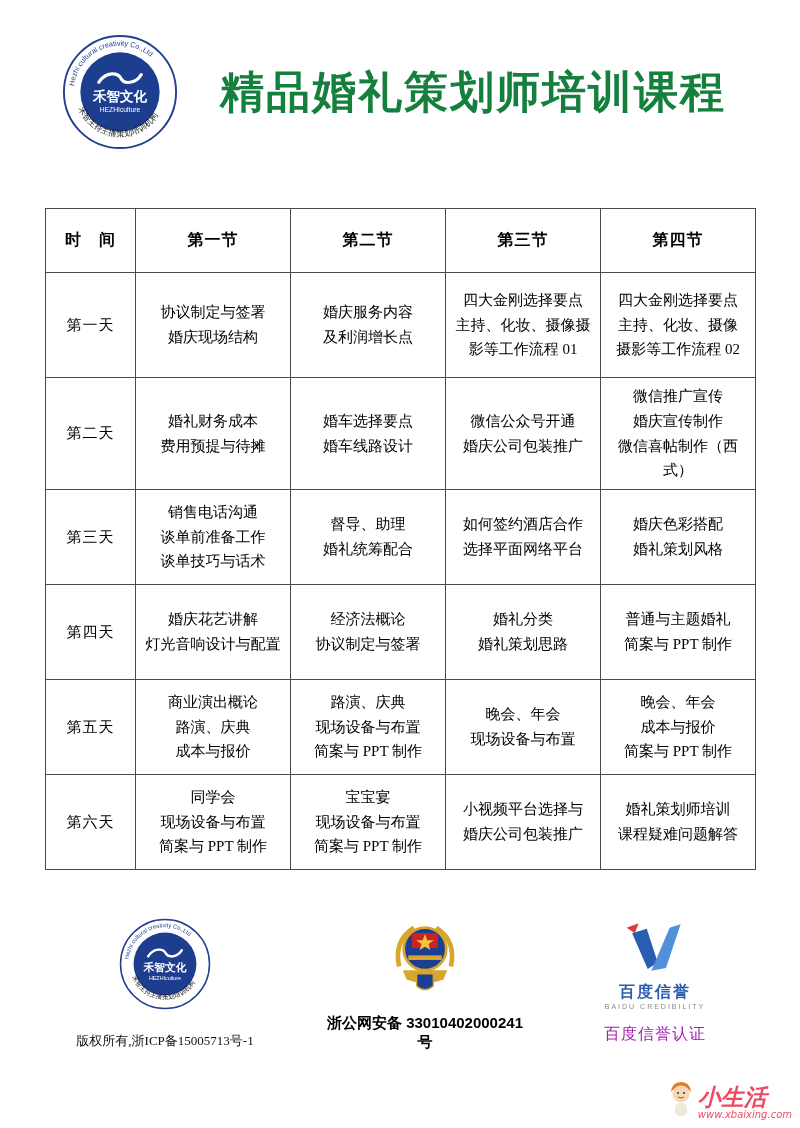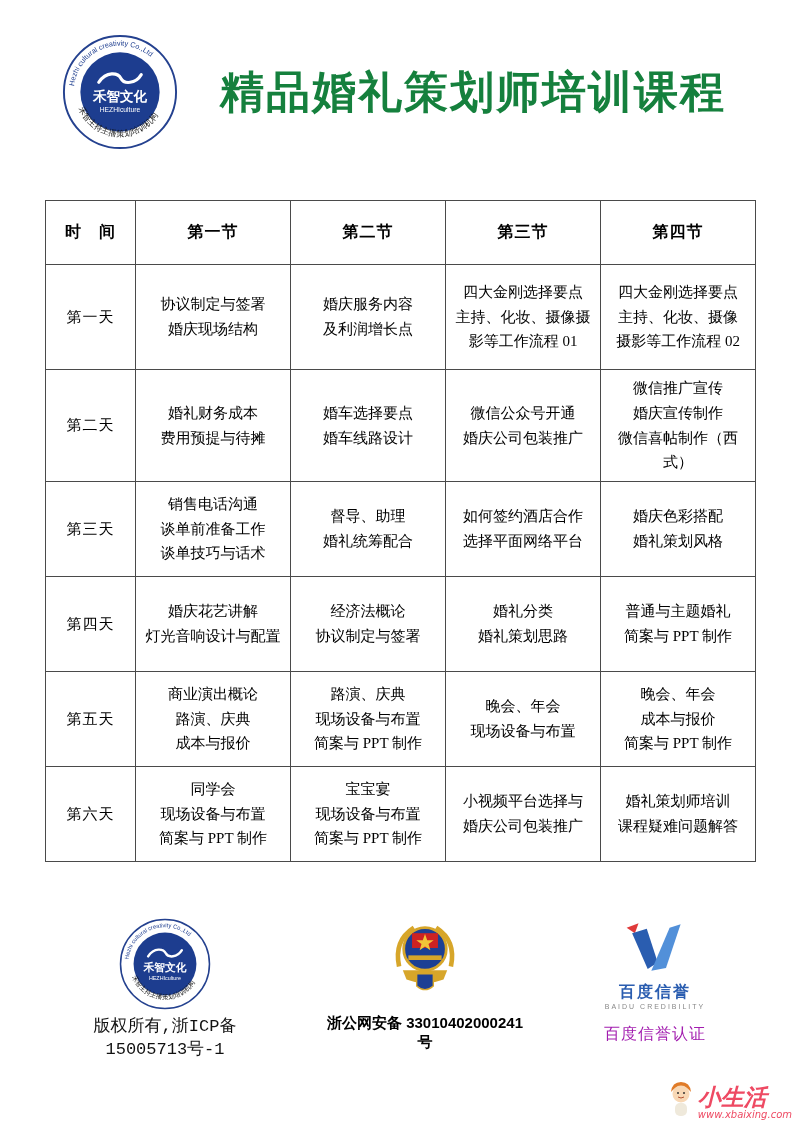--- a/index.html
+++ b/index.html
@@ -19,21 +19,21 @@
   .hezhi-logo { flex:0 0 auto; }
   .page-title {
     flex:1; text-align:center;
     font-family:"DejaVu Sans","Liberation Sans",sans-serif;
     font-weight:900; font-size:44px; letter-spacing:2px; color:#15803d;
     line-height:1.1; padding-left:6px;
   }
 
   
   table.course-table {
-    position:absolute; top:200px; left:45px; width:710px;
+    position:absolute; top:208px; left:45px; width:710px;
     border-collapse:collapse; table-layout:fixed; background:#fff;
   }
   .course-table th, .course-table td {
     border:1px solid #4a4a4a;
     text-align:center; vertical-align:middle;
     white-space:pre-line;
     color:#000;
   }
   .course-table th {
     height:64px; font-size:16px; font-weight:bold; letter-spacing:1px;
@@ -43,22 +43,22 @@
   .course-table tbody tr:nth-child(1) td { height:105px; }
   .course-table tbody tr:nth-child(n+2) td { height:95px; }
 
   
   .footer { position:absolute; top:918px; left:0; width:800px; height:150px; }
   .footer-col { position:absolute; text-align:center; }
   .footer-col-left   { left:55px;  width:220px; }
   .footer-col-middle { left:320px; width:210px; }
   .footer-col-right  { left:565px; width:180px; }
 
-  .copyright-text { margin-top:0; font-size:17px; color:#111;
-    font-family:Liberation Mono, monospace; }
+  .copyright-text { margin-top:18px; font-size:13px; color:#111;
+    font-family:Liberation Serif, serif; }
   .police-text { margin-top:8px; font-size:15px; font-weight:bold; color:#000;
     font-family:"Liberation Sans",sans-serif; }
 
   .baidu-title { margin-top:2px; font-size:16px; font-weight:bold; color:#2a5db0;
     font-family:"Liberation Sans",sans-serif; letter-spacing:2px; }
   .baidu-subtitle { font-size:7px; color:#888; letter-spacing:2px;
     font-family:"Liberation Sans",sans-serif; }
   .baidu-cert { margin-top:14px; font-size:16px; color:#a21caf;
     font-family:"Liberation Sans",sans-serif; letter-spacing:1px; }
 

